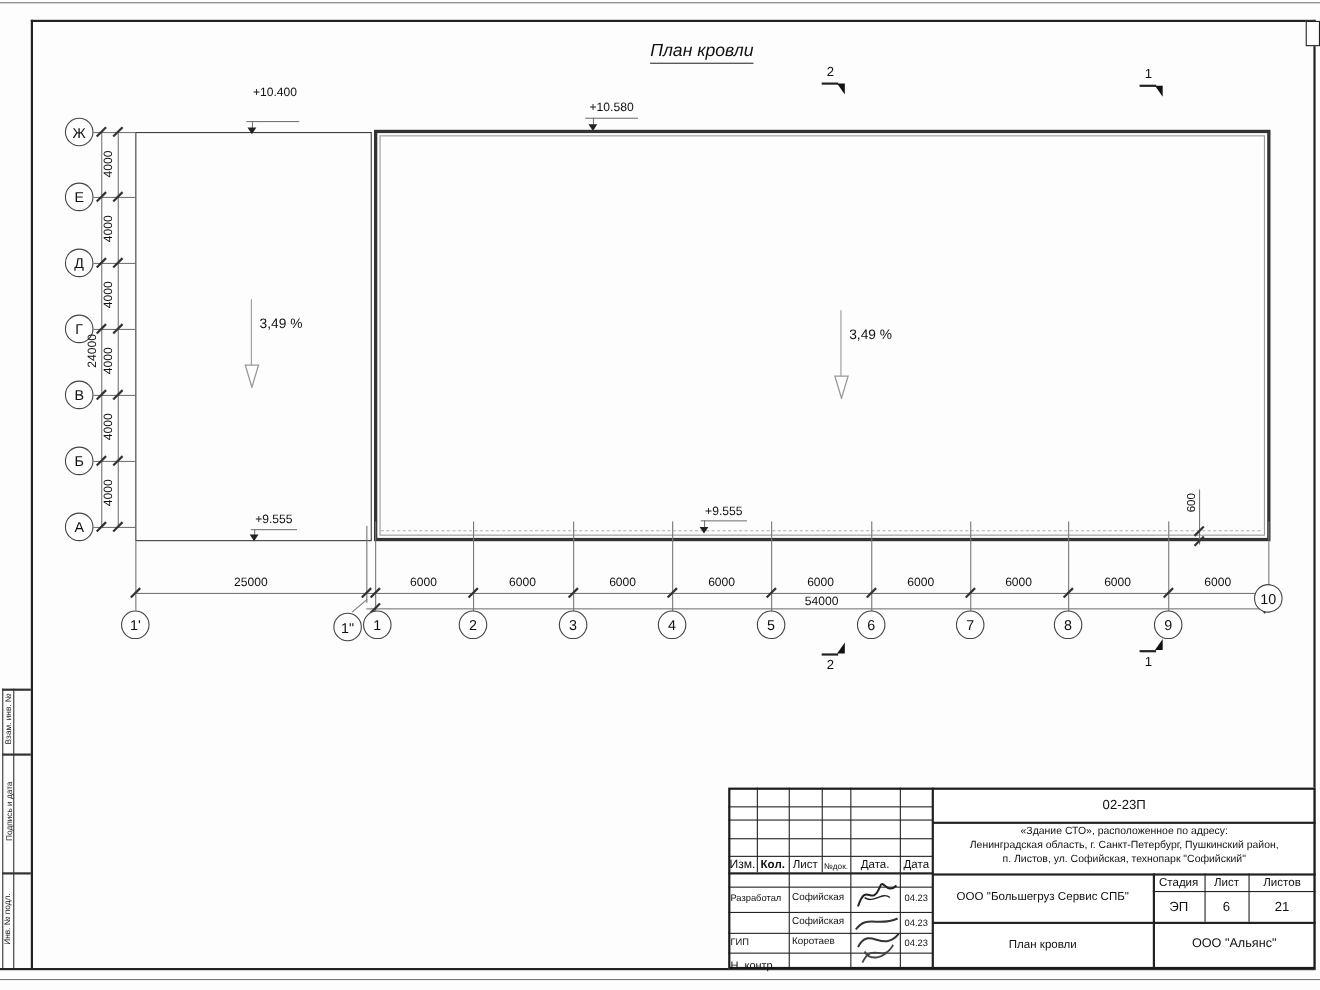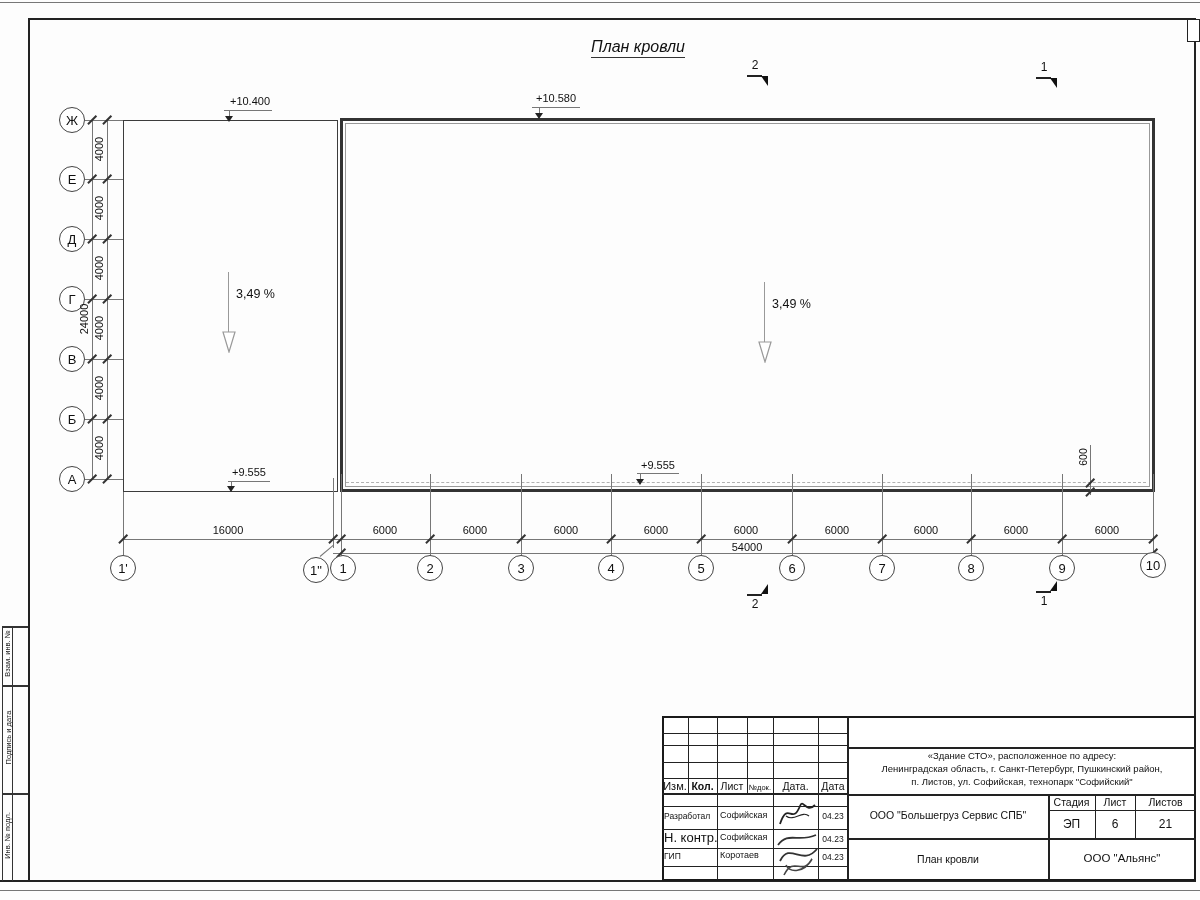--- a/index.html
+++ b/index.html
@@ -117,21 +117,21 @@
   <div class="tick" style="left:695px;top:538px;"></div>
   <div class="tick" style="left:786px;top:538px;"></div>
   <div class="tick" style="left:876px;top:538px;"></div>
   <div class="tick" style="left:965px;top:538px;"></div>
   <div class="tick" style="left:1056px;top:538px;"></div>
   <div class="tick" style="left:1147px;top:538px;"></div>
 
   <div class="tick" style="left:335px;top:552px;"></div>
   <div class="tick" style="left:1147px;top:552px;"></div>
 
-  <div class="dimtext" style="left:193px;top:524px;width:70px;">16000</div>
+  <div class="dimtext" style="left:193px;top:524px;width:70px;">25000</div>
   <div class="dimtext" style="left:355px;top:524px;width:60px;">6000</div>
   <div class="dimtext" style="left:445px;top:524px;width:60px;">6000</div>
   <div class="dimtext" style="left:536px;top:524px;width:60px;">6000</div>
   <div class="dimtext" style="left:626px;top:524px;width:60px;">6000</div>
   <div class="dimtext" style="left:716px;top:524px;width:60px;">6000</div>
   <div class="dimtext" style="left:807px;top:524px;width:60px;">6000</div>
   <div class="dimtext" style="left:896px;top:524px;width:60px;">6000</div>
   <div class="dimtext" style="left:986px;top:524px;width:60px;">6000</div>
   <div class="dimtext" style="left:1077px;top:524px;width:60px;">6000</div>
   <div class="dimtext" style="left:712px;top:541px;width:70px;">54000</div>
@@ -140,23 +140,23 @@
   <div class="circle" style="left:303px;top:557px;">1"</div>
   <div class="circle" style="left:330px;top:555px;">1</div>
   <div class="circle" style="left:417px;top:555px;">2</div>
   <div class="circle" style="left:508px;top:555px;">3</div>
   <div class="circle" style="left:598px;top:555px;">4</div>
   <div class="circle" style="left:688px;top:555px;">5</div>
   <div class="circle" style="left:779px;top:555px;">6</div>
   <div class="circle" style="left:869px;top:555px;">7</div>
   <div class="circle" style="left:958px;top:555px;">8</div>
   <div class="circle" style="left:1049px;top:555px;">9</div>
-  <div class="circle" style="left:1140px;top:552px;">10</div>
-
-  <div class="elev-text" style="left:222px;top:95px;width:56px;">+10.400</div>
+  <div class="circle" style="left:1140px;top:531px;">10</div>
+
+  <div class="elev-text" style="left:222px;top:78px;width:56px;">+10.400</div>
   <div class="ln thin" style="left:224px;top:110px;width:48px;height:1px;"></div>
   <div class="ln thin" style="left:229px;top:110px;width:1px;height:8px;"></div>
   <div class="arrow-down" style="left:225px;top:116px;"></div>
 
   <div class="elev-text" style="left:528px;top:92px;width:56px;">+10.580</div>
   <div class="ln thin" style="left:532px;top:107px;width:48px;height:1px;"></div>
   <div class="ln thin" style="left:539px;top:107px;width:1px;height:7px;"></div>
   <div class="arrow-down" style="left:535px;top:113px;"></div>
 
   <div class="elev-text" style="left:224px;top:466px;width:50px;">+9.555</div>
@@ -231,36 +231,37 @@
   <div class="ln" style="left:662px;top:866px;width:186px;height:1px;"></div>
 
   <div class="ln" style="left:848px;top:747px;width:348px;height:1.5px;"></div>
   <div class="ln" style="left:848px;top:794px;width:348px;height:1.5px;"></div>
   <div class="ln" style="left:848px;top:838px;width:348px;height:1.5px;"></div>
   <div class="ln" style="left:1048px;top:810px;width:148px;height:1px;"></div>
   <div class="ln" style="left:1048px;top:794px;width:1.5px;height:86px;"></div>
   <div class="ln" style="left:1095px;top:794px;width:1px;height:44px;"></div>
   <div class="ln" style="left:1135px;top:794px;width:1px;height:44px;"></div>
 
+  <div class="tb-text" style="left:848px;top:724px;width:348px;font-size:12px;">02-23П</div>
   <div class="tb-text" style="left:852px;top:750px;width:340px;font-size:9.5px;">«Здание СТО», расположенное по адресу:</div>
   <div class="tb-text" style="left:852px;top:763px;width:340px;font-size:9.5px;">Ленинградская область, г. Санкт-Петербург, Пушкинский район,</div>
   <div class="tb-text" style="left:852px;top:776px;width:340px;font-size:9.5px;">п. Листов, ул. Софийская, технопарк "Софийский"</div>
 
   <div class="tb-text" style="left:662px;top:780px;width:26px;font-size:11px;">Изм.</div>
   <div class="tb-text" style="left:688px;top:780px;width:29px;font-size:10.5px;font-weight:bold;">Кол.</div>
   <div class="tb-text" style="left:717px;top:780px;width:30px;font-size:10.5px;">Лист</div>
   <div class="tb-text" style="left:747px;top:783px;width:26px;font-size:7.5px;">№док.</div>
   <div class="tb-text" style="left:773px;top:780px;width:45px;font-size:10.5px;">Дата.</div>
   <div class="tb-text" style="left:818px;top:780px;width:30px;font-size:10.5px;">Дата</div>
 
   <div class="tb-text" style="left:664px;top:811px;width:53px;font-size:8.5px;text-align:left;">Разработал</div>
   <div class="tb-text" style="left:720px;top:810px;width:52px;font-size:9px;text-align:left;">Софийская</div>
   <div class="tb-text" style="left:818px;top:811px;width:30px;font-size:8.5px;">04.23</div>
 
-  <div class="tb-text" style="left:664px;top:830px;width:53px;font-size:13px;text-align:left;">Н. контр.</div>
+  <div class="tb-text" style="left:664px;top:873px;width:53px;font-size:10px;text-align:left;">Н. контр.</div>
   <div class="tb-text" style="left:720px;top:832px;width:52px;font-size:9px;text-align:left;">Софийская</div>
   <div class="tb-text" style="left:818px;top:834px;width:30px;font-size:8.5px;">04.23</div>
 
   <div class="tb-text" style="left:664px;top:851px;width:53px;font-size:8.5px;text-align:left;">ГИП</div>
   <div class="tb-text" style="left:720px;top:850px;width:52px;font-size:9px;text-align:left;">Коротаев</div>
   <div class="tb-text" style="left:818px;top:852px;width:30px;font-size:8.5px;">04.23</div>
 
   <svg style="position:absolute;left:776px;top:796px;" width="42" height="34" viewBox="0 0 42 34">
     <path d="M4 28 C12 4, 16 30, 24 10 C27 2, 30 18, 39 9" fill="none" stroke="#222" stroke-width="1.8"></path>
     <path d="M10 20 C18 26, 26 14, 33 20" fill="none" stroke="#222" stroke-width="1.2"></path>

